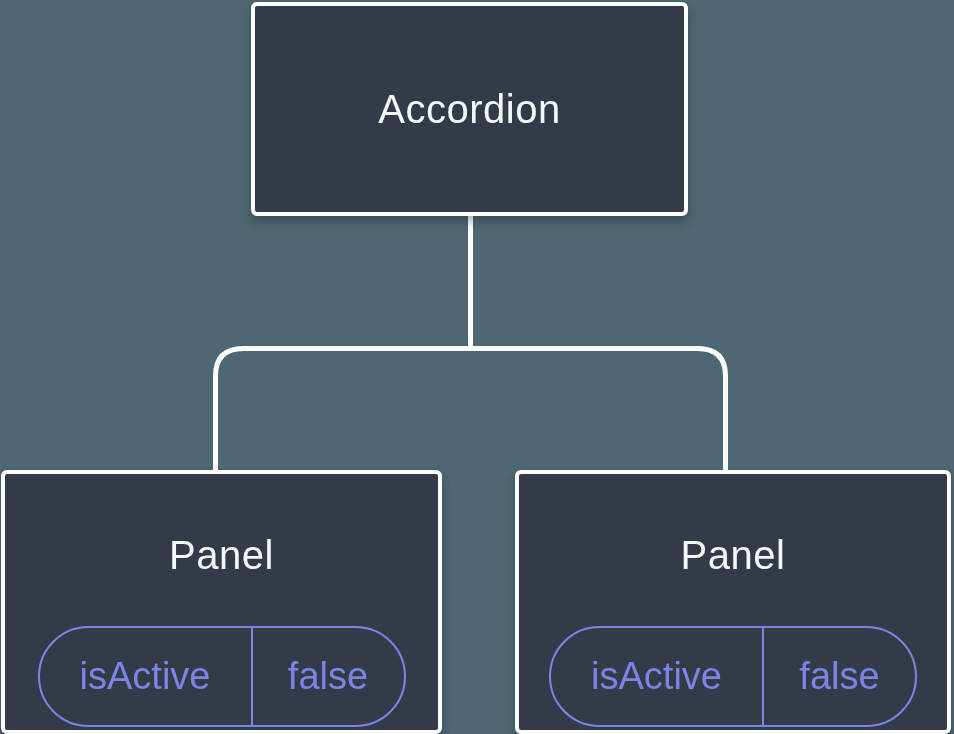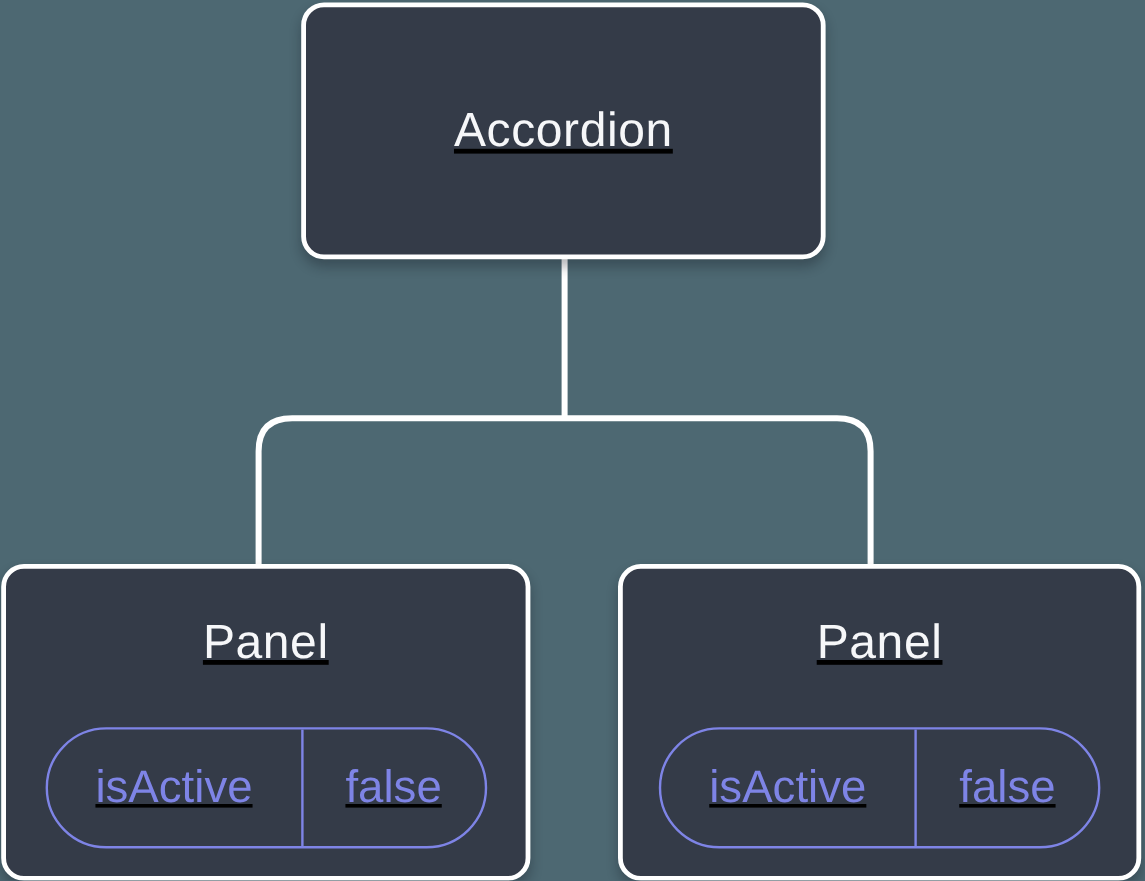--- a/index.html
+++ b/index.html
@@ -30,23 +30,22 @@
   .connectors path {
     fill: none;
     stroke: var(--line);
     stroke-width: 5;
   }
 
   .node {
     position: absolute;
     background: var(--node-bg);
     border: 4.5px solid var(--line);
-    border-radius: 19px;
+    border-radius: 6px;
     box-shadow: 0 6px 10px rgba(15, 20, 30, 0.3);
-    text-decoration: underline;
   }
 
   .node-title {
     color: var(--title);
     font-size: 40px;
     font-weight: 500;
     letter-spacing: 0.5px;
     text-align: center;
   }
 
@@ -57,21 +56,21 @@
     align-items: center;
     justify-content: center;
   }
 
   .panel-node {
     top: 470px;
     height: 264px;
     display: flex;
     flex-direction: column;
     align-items: center;
-    padding-top: 38px;
+    padding-top: 58px;
   }
   .panel-left  { left: 1px;   width: 441px; }
   .panel-right { left: 515px; width: 436px; }
 
   .panel-node .node-title { line-height: 46px; }
 
   .state-pill {
     display: flex;
     width: 368px;
     height: 101px;

